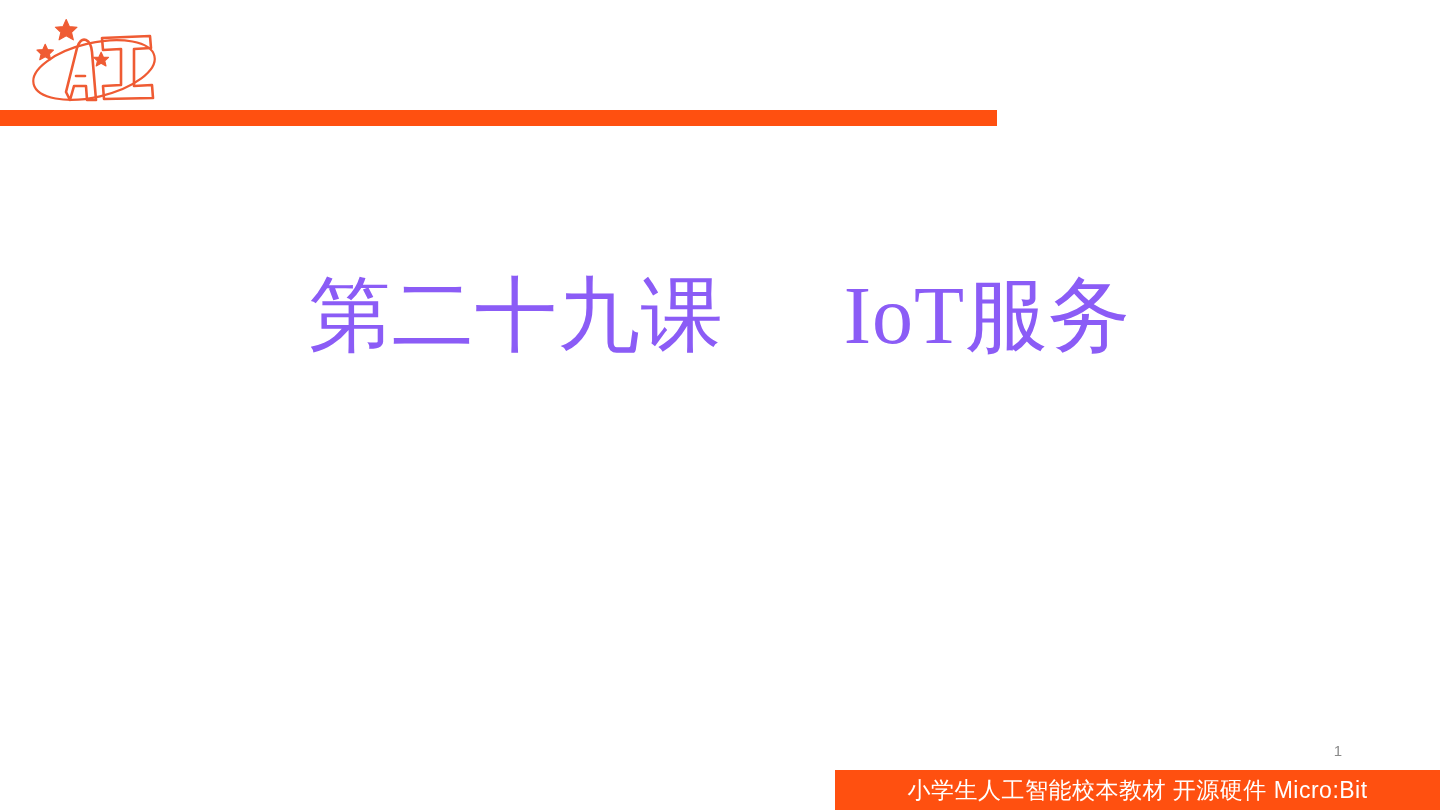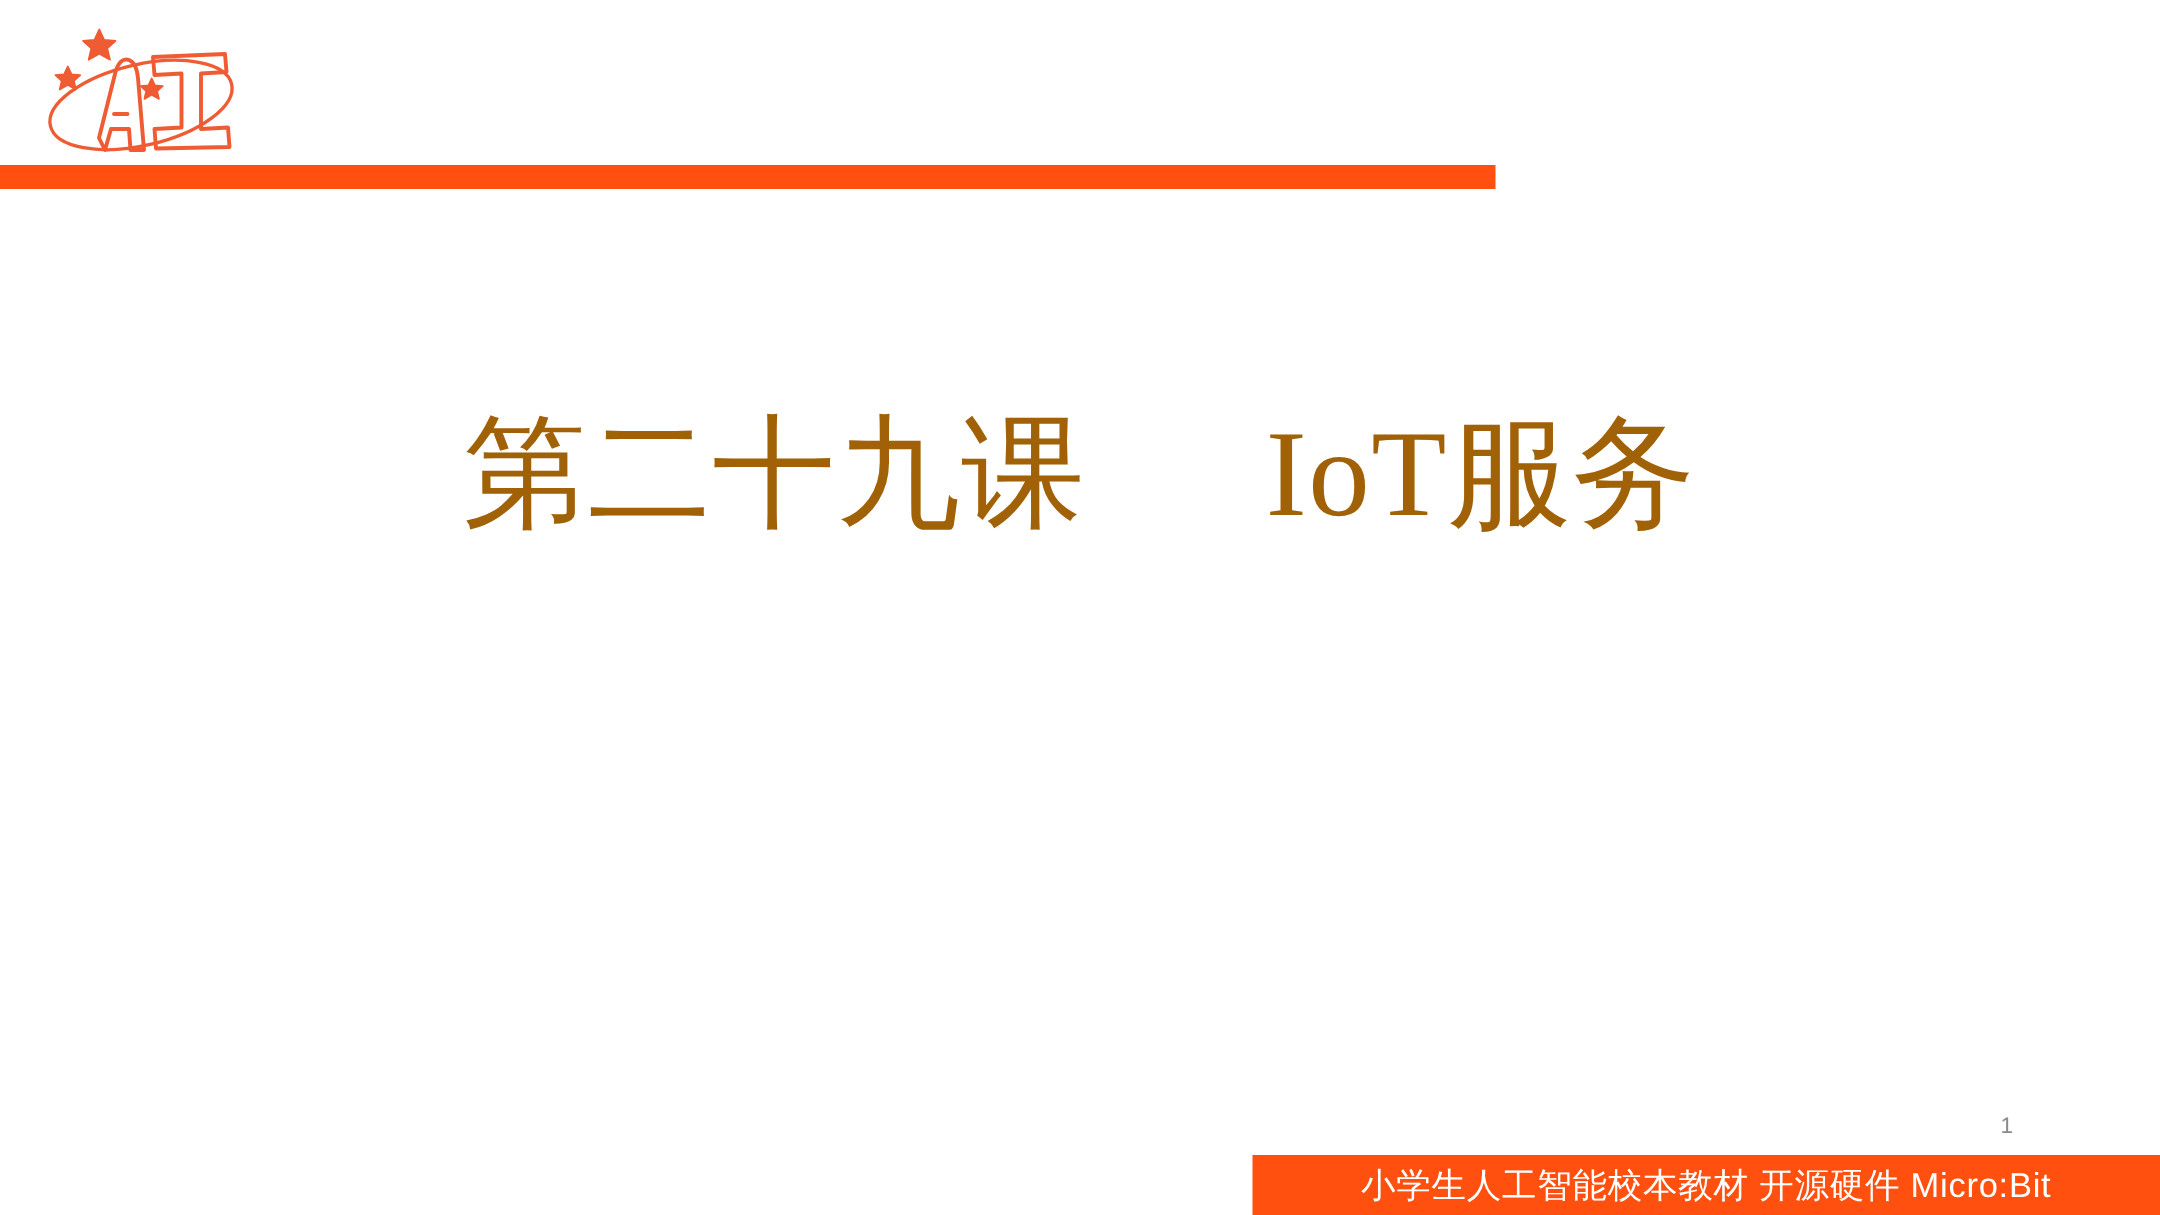--- a/index.html
+++ b/index.html
@@ -42,21 +42,21 @@
     background: #ff5010;
   }
 
   
   #title-block {
     position: absolute;
     left: 0;
     top: 268px;
     width: 1440px;
     text-align: center;
-    color: #a16207;
+    color: #8b5cf6;
     font-family: "Liberation Serif", "DejaVu Serif", serif;
     font-size: 82px;
     line-height: 1.16;
     white-space: pre;
     letter-spacing: 1px;
   }
   #title-block .title-lesson { }
   #title-block .title-gap {
     display: inline-block;
     width: 120px;

